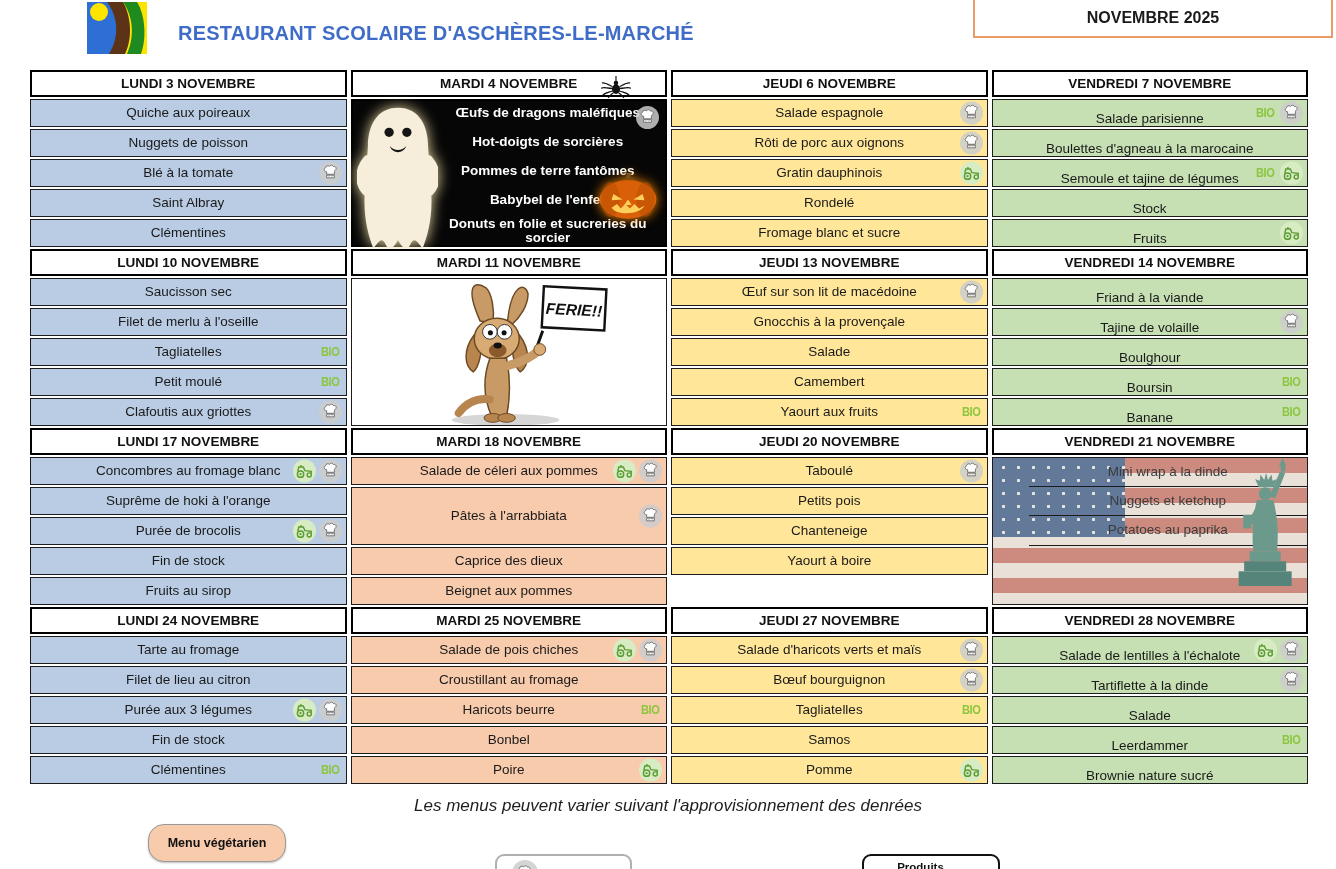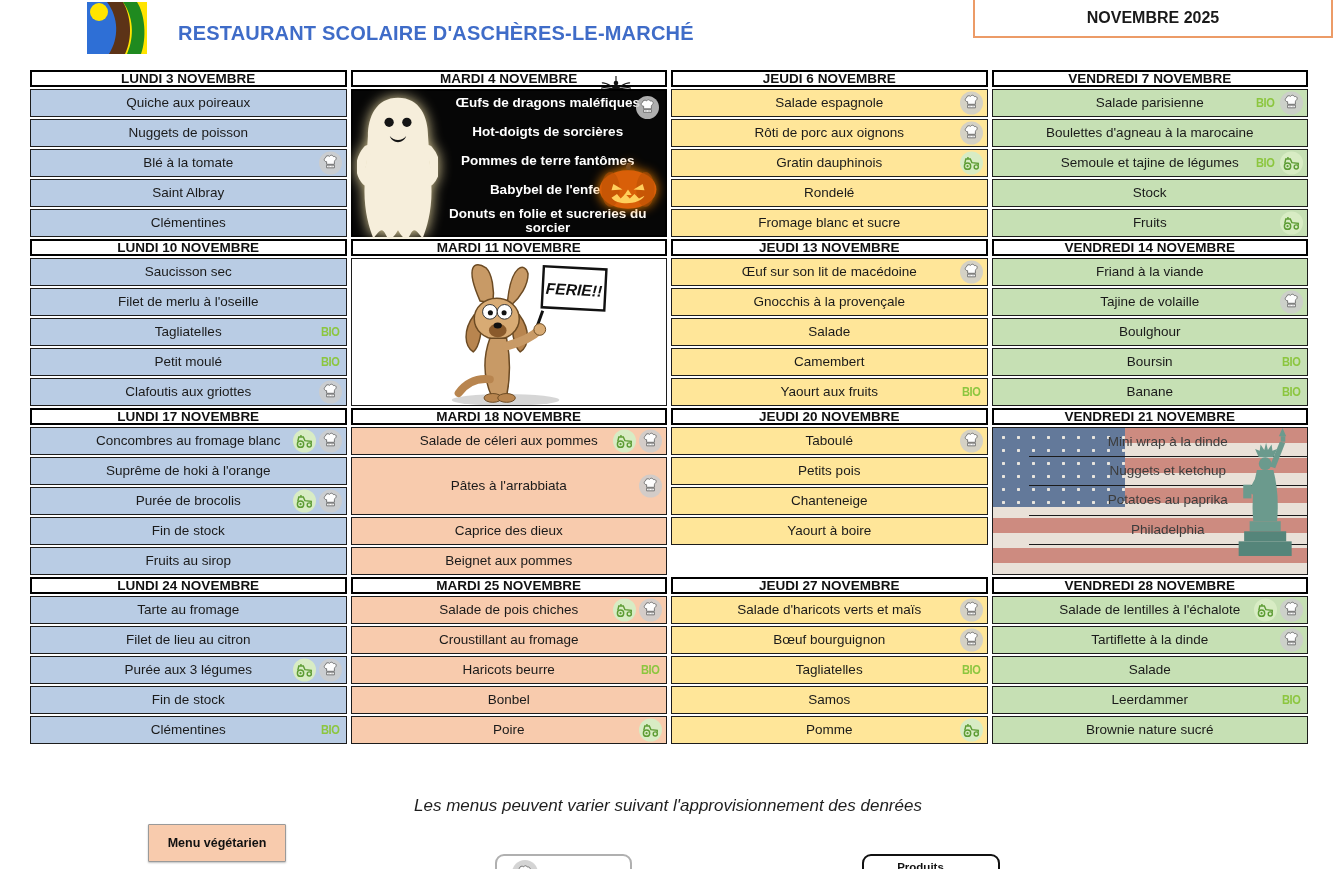--- a/index.html
+++ b/index.html
@@ -10,31 +10,31 @@
   .logo{position:absolute;left:85px;top:0;width:64px;height:56px;}
   .page-title{position:absolute;left:178px;top:22px;font-size:20px;font-weight:700;color:#3f6cc8;letter-spacing:.2px;}
   .month-box{position:absolute;left:973px;top:-6px;width:356px;height:40px;border:2px solid #ec9b67;background:#fff;
              display:flex;align-items:center;justify-content:center;}
   .month-box span{font-size:16px;font-weight:700;color:#1a1a1a;margin-top:4px;}
 
   
   .menu-table{position:absolute;left:30px;top:70px;width:1278px;}
   .week{display:grid;grid-template-columns:repeat(4,1fr);column-gap:4px;margin-bottom:2px;}
   .day{display:flex;flex-direction:column;}
-  .day-header{height:17px;box-sizing:border-box;border:2px solid #000;background:#fff;display:flex;align-items:center;justify-content:center;
+  .day-header{height:27px;box-sizing:border-box;border:2px solid #000;background:#fff;display:flex;align-items:center;justify-content:center;
               font-weight:700;font-size:13.5px;color:#111;position:relative;margin-bottom:2px;}
   .spider{position:absolute;right:34px;top:4px;width:30px;height:22px;}
   .day-items{display:grid;grid-template-rows:repeat(5,1fr);row-gap:2px;height:148px;position:relative;box-sizing:border-box;}
 
   .item{position:relative;border:1px solid #1c1c1c;box-sizing:border-box;display:flex;align-items:center;justify-content:center;
         font-size:13.5px;color:#1a1a1a;text-align:center;line-height:1.05;}
   .theme-blue .item{background:#b9cce4;}
   .theme-salmon .item{background:#f8cbad;}
   .theme-yellow .item{background:#ffe699;}
-  .theme-green .item{background:#c6e0b4;}
+  .theme-green .item{background:#c6e0b4;align-items:flex-end;}
 
   .icons{position:absolute;right:4px;top:50%;transform:translateY(-50%);display:flex;align-items:center;gap:3px;}
   .chip{width:23px;height:23px;border-radius:50%;display:flex;align-items:center;justify-content:center;flex:none;}
   .chip.hat{background:rgba(205,205,205,.85);}
   .chip.tractor{background:#d8ecc4;}
   .chip svg{width:19px;height:19px;display:block;}
   .bio-badge{font-weight:700;color:#8cc63f;font-size:13.5px;letter-spacing:-.5px;transform:scaleX(.82);}
 
   
   .day-items.theme-halloween{background:#060606;border:2px solid #000;grid-template-rows:repeat(5,1fr);row-gap:4px;padding-left:86px;padding-right:8px;}
@@ -50,21 +50,21 @@
   
   .day-items.theme-usa{border:1px solid #1c1c1c;background:repeating-linear-gradient(180deg,#cd8b80 0 15px,#e9e1d8 15px 30px);row-gap:0;}
   .day-items.theme-usa::before{content:"";position:absolute;left:0;top:0;width:42%;height:54%;background-color:#63799a;
       background-image:radial-gradient(#e9e6df 1.5px,transparent 1.7px);background-size:15px 13px;background-position:3px 3px;}
   .theme-usa .item{background:transparent;border:none;border-bottom:1px solid #1b1b1b;color:#3c3c3c;z-index:1;margin-left:36px;}
   .theme-usa .item:last-child{border-bottom:none;}
   .statue{position:absolute;right:8px;bottom:2px;width:64px;height:144px;z-index:2;pointer-events:none;}
 
   
   .note{position:absolute;left:0;top:796px;width:100%;text-align:center;font-size:17px;color:#1e1e1e;font-style:italic;}
-  .legend-veg{position:absolute;left:148px;top:824px;width:136px;height:36px;background:#f8cbad;border:1px solid #9a9a9a;border-radius:1px;
+  .legend-veg{position:absolute;left:148px;top:824px;width:136px;height:36px;background:#f8cbad;border:1px solid #9a9a9a;border-radius:16px;
               box-shadow:0 1px 2px rgba(0,0,0,.25);display:flex;align-items:center;justify-content:center;font-size:12.5px;font-weight:700;color:#111;}
   .legend-box{position:absolute;top:854px;height:38px;background:#fff;border-radius:9px;display:flex;align-items:center;justify-content:center;gap:8px;box-sizing:border-box;}
   .legend-fm{left:495px;width:137px;border:2px solid #b0b0b0;color:#8e8e8e;font-size:13.5px;}
   .legend-pl{left:672px;width:140px;border:2px solid #70ad47;color:#70ad47;font-size:13.5px;font-weight:700;margin-top:48px;}
   .legend-bio{left:862px;width:138px;border:2px solid #111;color:#111;font-size:11.5px;font-weight:700;}
   .legend-bio .bio-badge{font-size:15px;}
   .legend-box .chip{width:26px;height:26px;}
 </style>
 </head>
 <body>
@@ -596,23 +596,20 @@
           <div class="day-items theme-usa">
             <div class="item">
               <span>Mini wrap à la dinde</span>
             </div>
             <div class="item">
               <span>Nuggets et ketchup</span>
             </div>
             <div class="item">
               <span>Potatoes au paprika</span>
             </div>
-            <div class="item">
-              <span>Philadelphia</span>
-            </div>
             <div class="statue"><svg viewBox="0 0 70 150">
                 <g fill="#6b9a8d">
                   <path d="M52 0 l4 9 -8 0 z"></path>
                   <rect x="50" y="9" width="5" height="6"></rect>
                   <path d="M49 15 L55 16 L44 44 L38 42 Z"></path>
                   <path d="M26 32 l-4 -9 5 2 1 -7 4 6 2 -8 2 8 4 -6 1 7 5 -2 -4 9 Z"></path>
                   <circle cx="33" cy="39" r="7"></circle>
                   <path d="M24 46 C20 62 18 82 20 102 L46 102 C48 80 46 62 42 46 Z"></path>
                   <path d="M24 52 L14 70 L20 73 L28 57 Z"></path>
                   <rect x="9" y="62" width="9" height="15"></rect>

